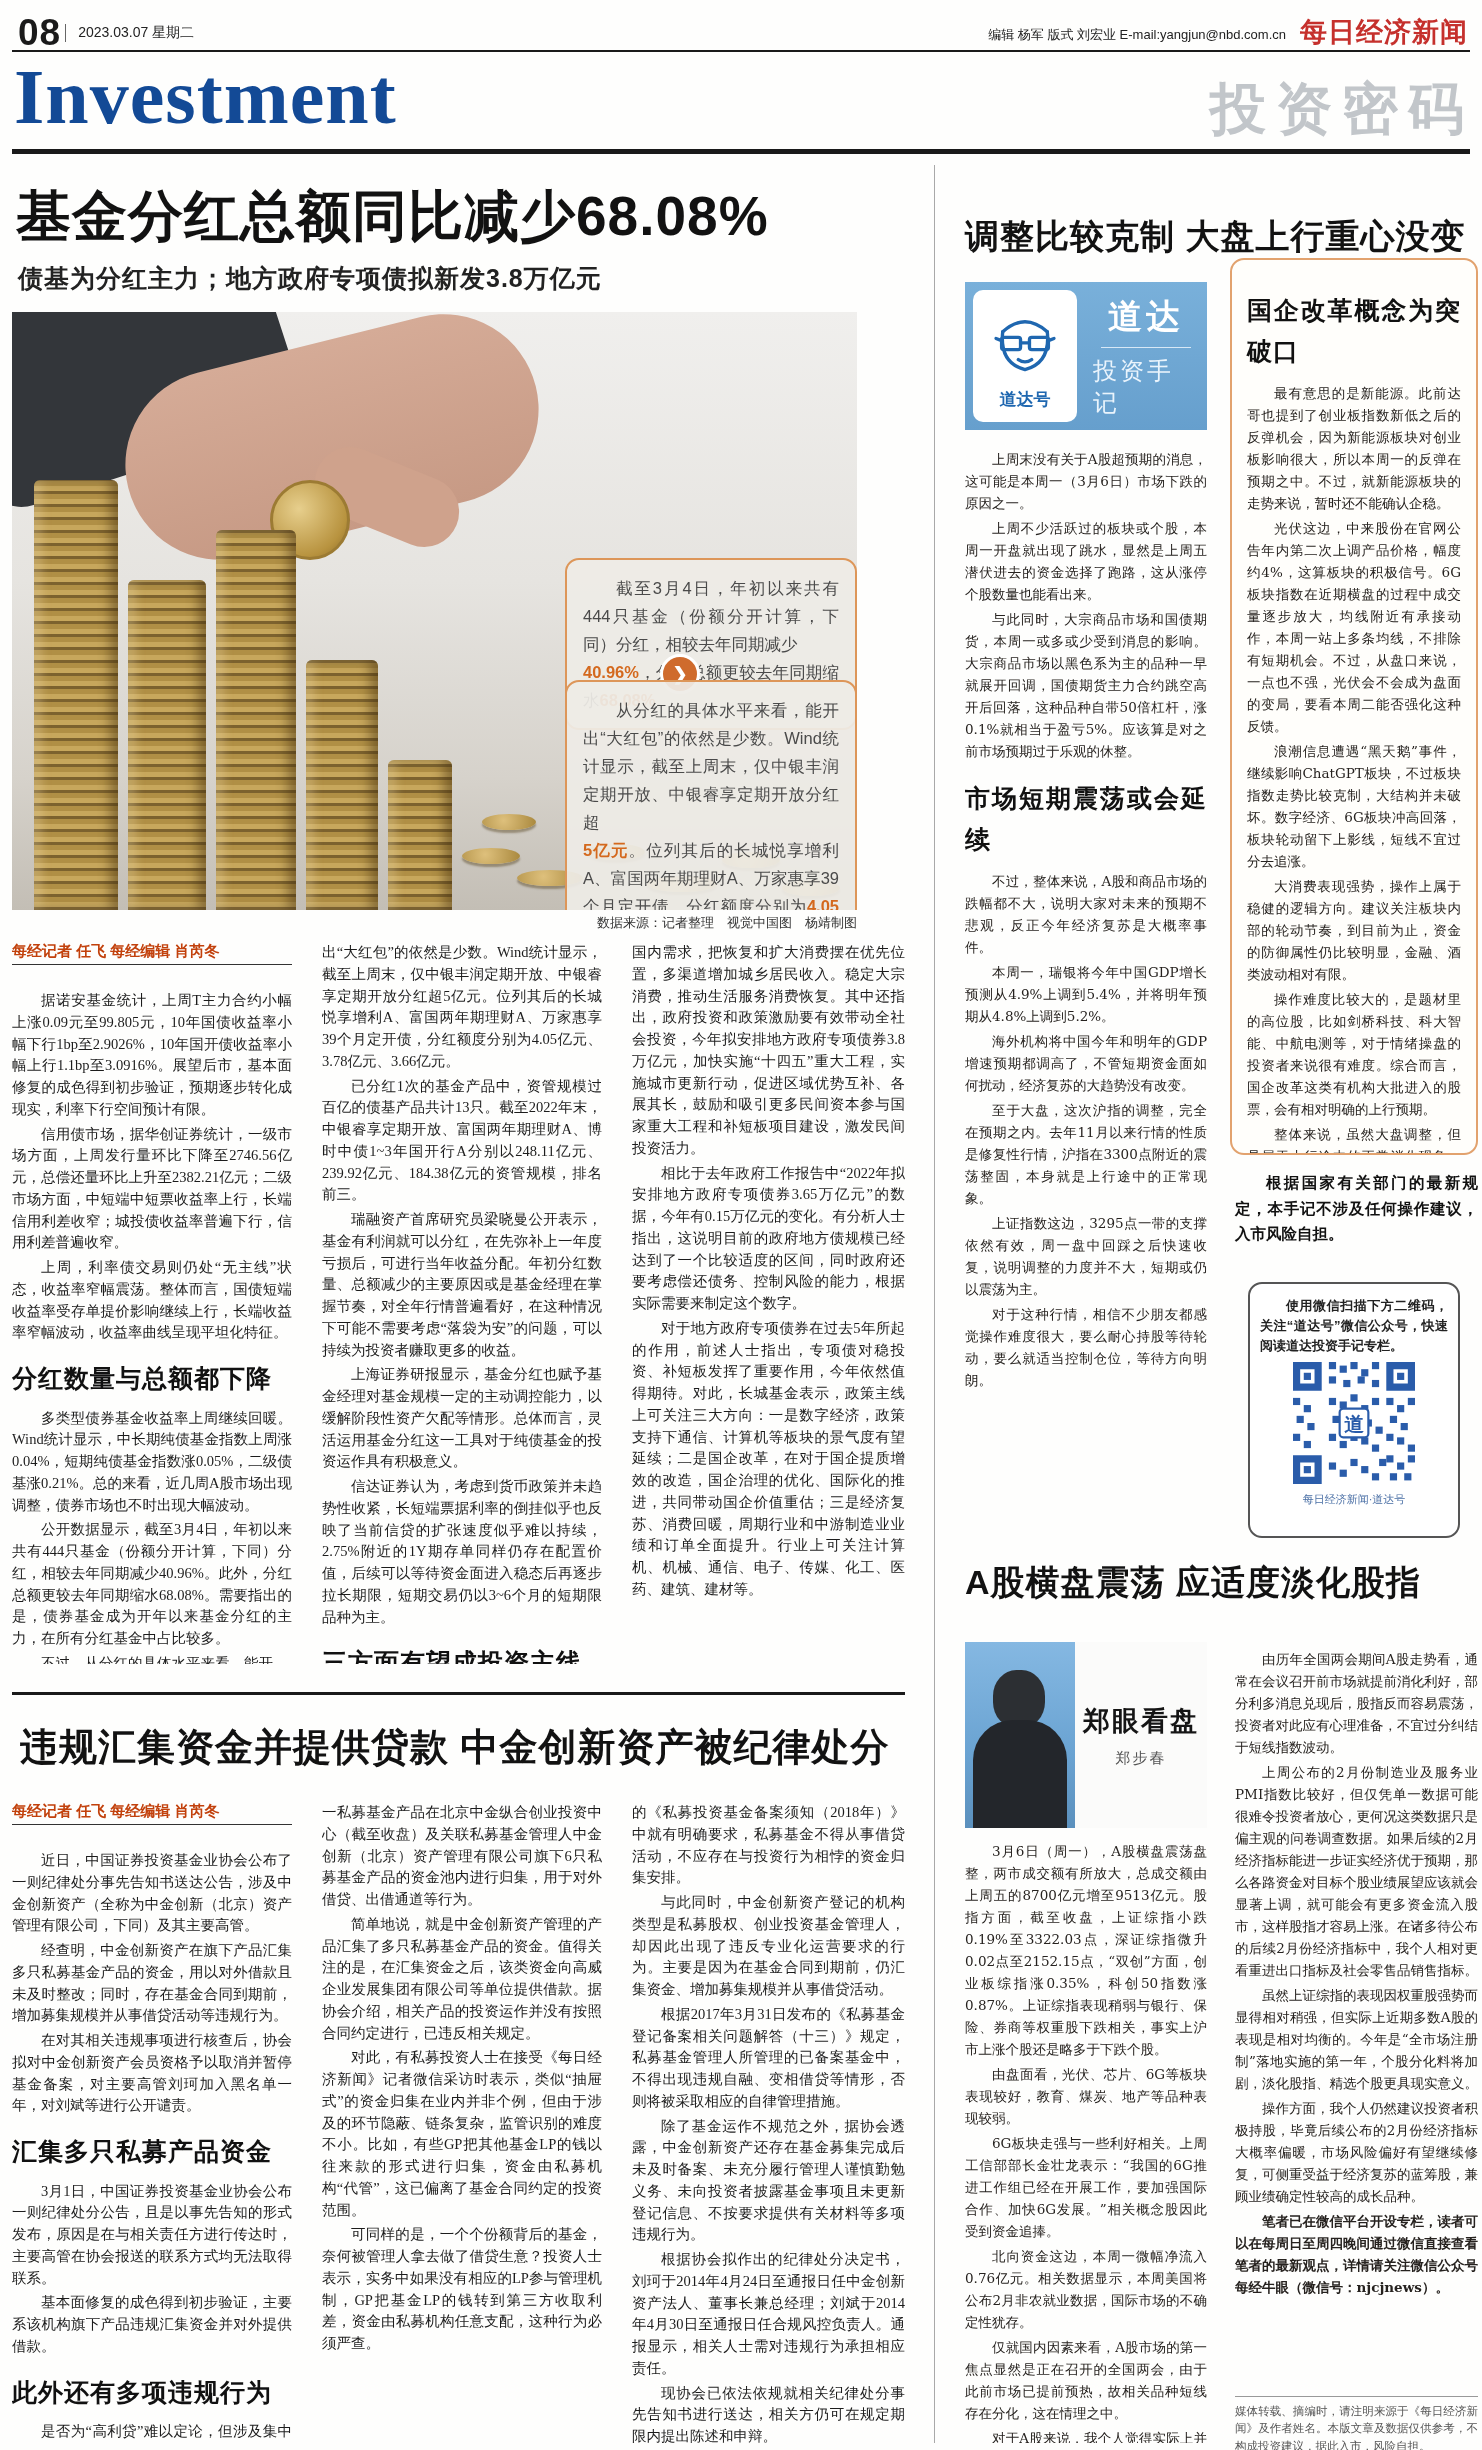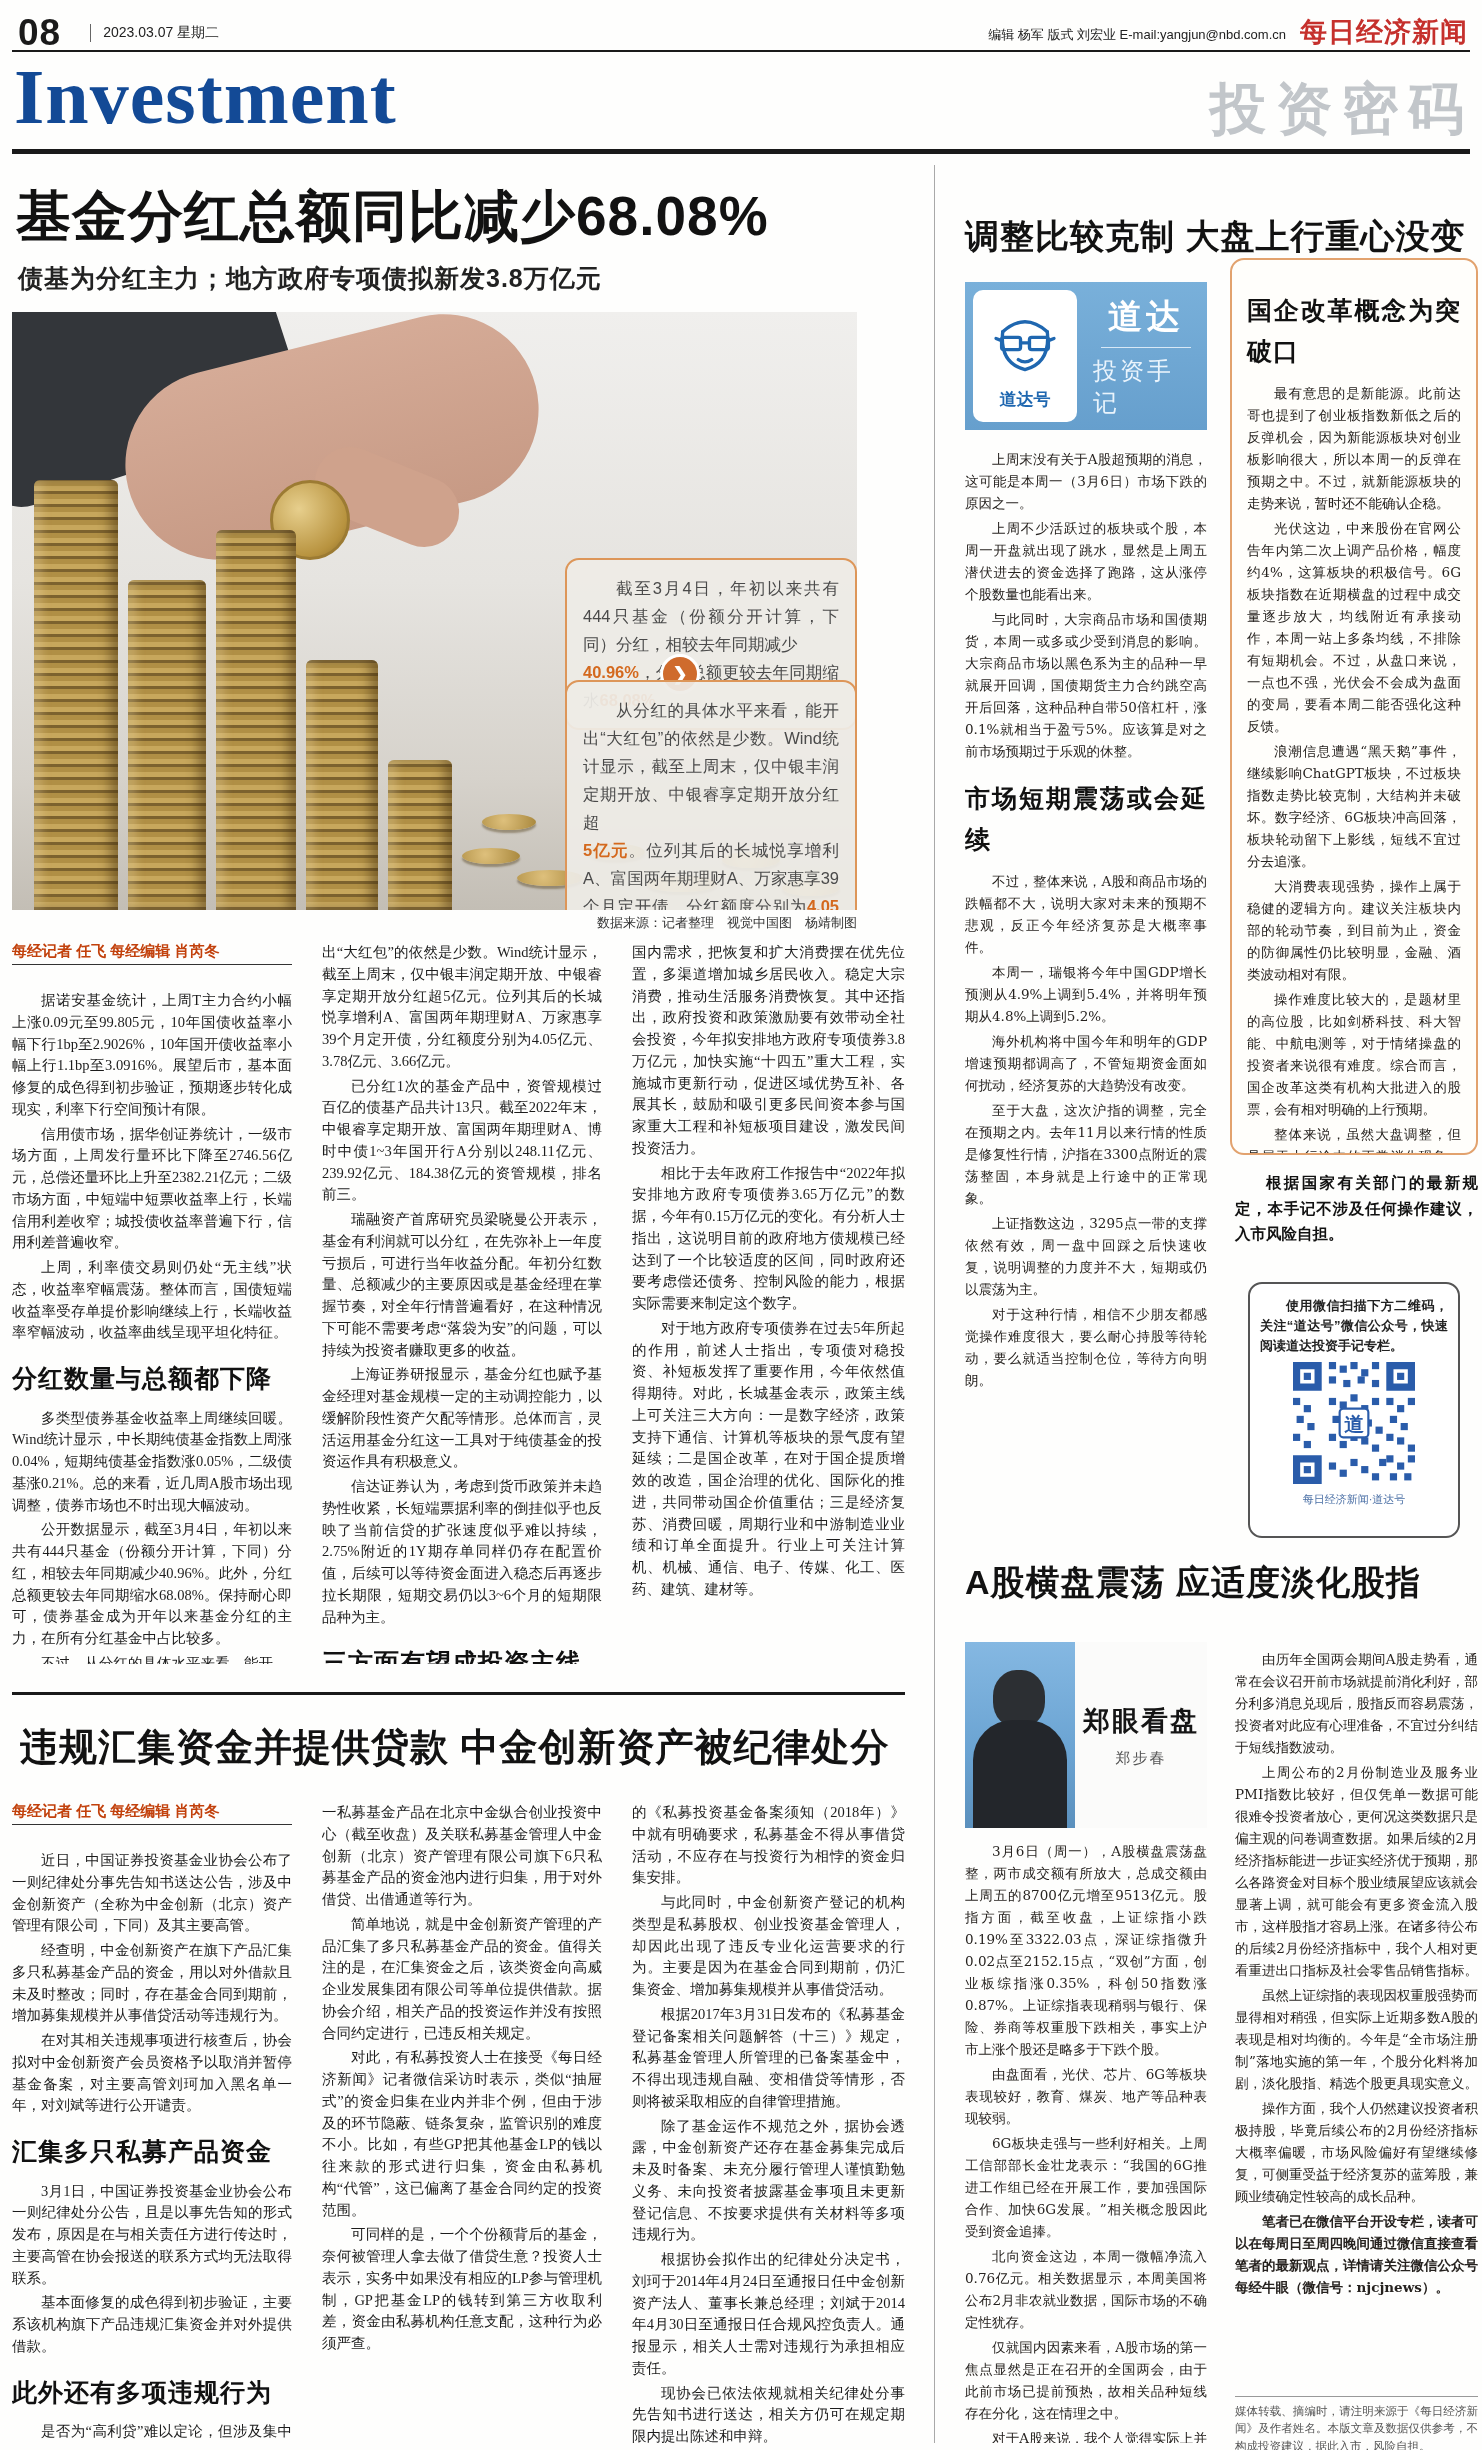--- a/index.html
+++ b/index.html
@@ -1,21 +1,21 @@
 <!DOCTYPE html>
 <html><head>
 <meta charset="utf-8">
 <style>
   html,body{margin:0;padding:0;background:#e8e8e8;}
   .page{position:relative;width:1482px;height:2450px;background:#fefefd;margin:0 auto;overflow:hidden;
         font-family:"Liberation Sans",sans-serif;color:#1a1a1a;}
   .abs{position:absolute;}
   
   .pagenum{font-size:37px;font-weight:bold;letter-spacing:1px;}
-  .dateline{font-size:14px;color:#222;border-left:1px solid #666;padding-left:12px;margin-left:29px;}
+  .dateline{font-size:14px;color:#222;border-left:1px solid #666;padding-left:12px;margin-left:4px;}
   .editors{font-size:13px;color:#222;}
   .brand{font-size:27px;font-weight:bold;color:#c5302c;letter-spacing:1px;font-family:"Liberation Serif",serif;}
   .rule{background:#1a1a1a;}
   .section-en{font-size:78px;font-weight:bold;color:#134a96;font-family:"Liberation Serif",serif;letter-spacing:1px;}
   .section-cn{font-size:56px;font-weight:bold;color:#c2c6ca;letter-spacing:10px;}
   
   .h-main{font-size:55px;font-weight:900;letter-spacing:1px;color:#121212;}
   .h-sub{font-size:25px;font-weight:700;color:#222;letter-spacing:1px;}
   .h-mid{font-size:34px;font-weight:900;color:#121212;letter-spacing:1px;}
   .h-bot{font-size:38px;font-weight:900;color:#121212;letter-spacing:1px;}
@@ -123,21 +123,21 @@
 
   <div class="abs caption" style="left:12px;top:914px;width:845px;">数据来源：记者整理　视觉中国图　杨靖制图</div>
   <div class="abs byline" style="left:12px;top:942px;width:280px;">每经记者 任飞 每经编辑 肖芮冬</div>
 
   <div class="abs col song" style="left:12px;top:990px;width:280px;height:674px;">
       <p class="bp">据诺安基金统计，上周T主力合约小幅上涨0.09元至99.805元，10年国债收益率小幅下行1bp至2.9026%，10年国开债收益率小幅上行1.1bp至3.0916%。展望后市，基本面修复的成色得到初步验证，预期逐步转化成现实，利率下行空间预计有限。</p>
       <p class="bp">信用债市场，据华创证券统计，一级市场方面，上周发行量环比下降至2746.56亿元，总偿还量环比上升至2382.21亿元；二级市场方面，中短端中短票收益率上行，长端信用利差收窄；城投债收益率普遍下行，信用利差普遍收窄。</p>
       <p class="bp">上周，利率债交易则仍处“无主线”状态，收益率窄幅震荡。整体而言，国债短端收益率受存单提价影响继续上行，长端收益率窄幅波动，收益率曲线呈现平坦化特征。</p>
       <h3 class="colhead">分红数量与总额都下降</h3>
       <p class="bp">多类型债券基金收益率上周继续回暖。Wind统计显示，中长期纯债基金指数上周涨0.04%，短期纯债基金指数涨0.05%，二级债基涨0.21%。总的来看，近几周A股市场出现调整，债券市场也不时出现大幅波动。</p>
-      <p class="bp">公开数据显示，截至3月4日，年初以来共有444只基金（份额分开计算，下同）分红，相较去年同期减少40.96%。此外，分红总额更较去年同期缩水68.08%。保持耐心即可，债券基金成为开年以来基金分红的主力，在所有分红基金中占比较多。</p>
+      <p class="bp">公开数据显示，截至3月4日，年初以来共有444只基金（份额分开计算，下同）分红，相较去年同期减少40.96%。此外，分红总额更较去年同期缩水68.08%。需要指出的是，债券基金成为开年以来基金分红的主力，在所有分红基金中占比较多。</p>
       <p class="bp">不过，从分红的具体水平来看，能开</p>
     </div>
   <div class="abs col song" style="left:322px;top:942px;width:280px;height:722px;">
       <p class="bp noind">出“大红包”的依然是少数。Wind统计显示，截至上周末，仅中银丰润定期开放、中银睿享定期开放分红超5亿元。位列其后的长城悦享增利A、富国两年期理财A、万家惠享39个月定开债，分红额度分别为4.05亿元、3.78亿元、3.66亿元。</p>
       <p class="bp">已分红1次的基金产品中，资管规模过百亿的债基产品共计13只。截至2022年末，中银睿享定期开放、富国两年期理财A、博时中债1~3年国开行A分别以248.11亿元、239.92亿元、184.38亿元的资管规模，排名前三。</p>
       <p class="bp">瑞融资产首席研究员梁晓曼公开表示，基金有利润就可以分红，在先弥补上一年度亏损后，可进行当年收益分配。年初分红数量、总额减少的主要原因或是基金经理在掌握节奏，对全年行情普遍看好，在这种情况下可能不需要考虑“落袋为安”的问题，可以持续为投资者赚取更多的收益。</p>
       <p class="bp">上海证券研报显示，基金分红也赋予基金经理对基金规模一定的主动调控能力，以缓解阶段性资产欠配等情形。总体而言，灵活运用基金分红这一工具对于纯债基金的投资运作具有积极意义。</p>
       <p class="bp">信达证券认为，考虑到货币政策并未趋势性收紧，长短端票据利率的倒挂似乎也反映了当前信贷的扩张速度似乎难以持续，2.75%附近的1Y期存单同样仍存在配置价值，后续可以等待资金面进入稳态后再逐步拉长期限，短期交易仍以3~6个月的短期限品种为主。</p>
       <h3 class="colhead">三方面有望成投资主线</h3>
     </div>

